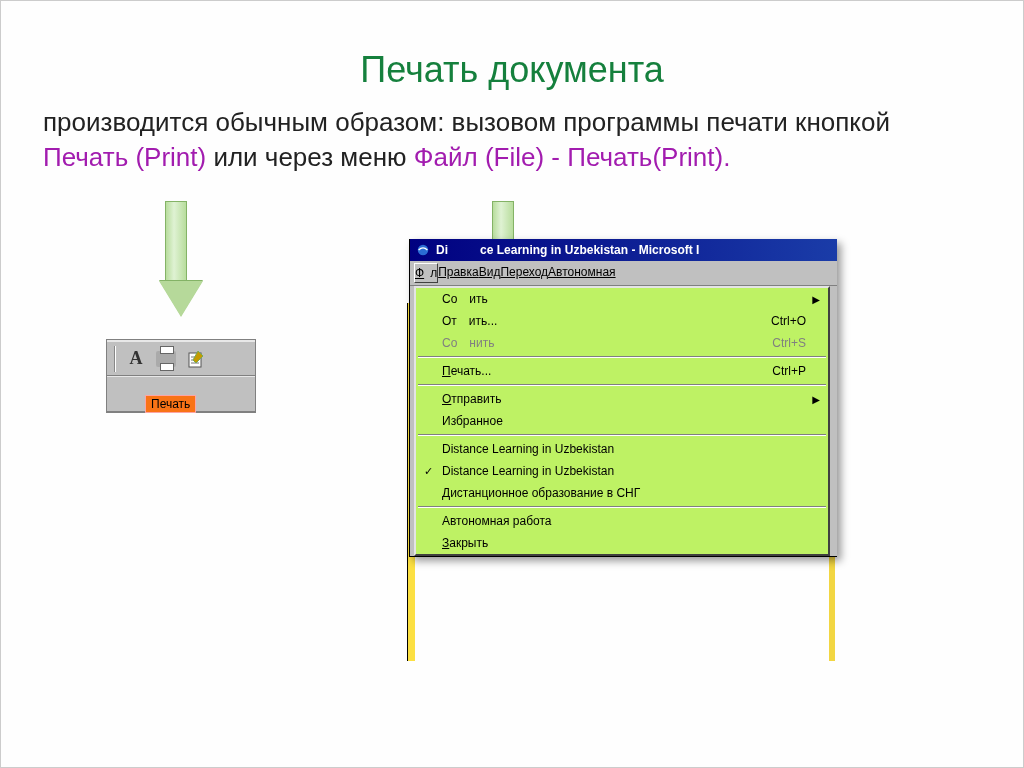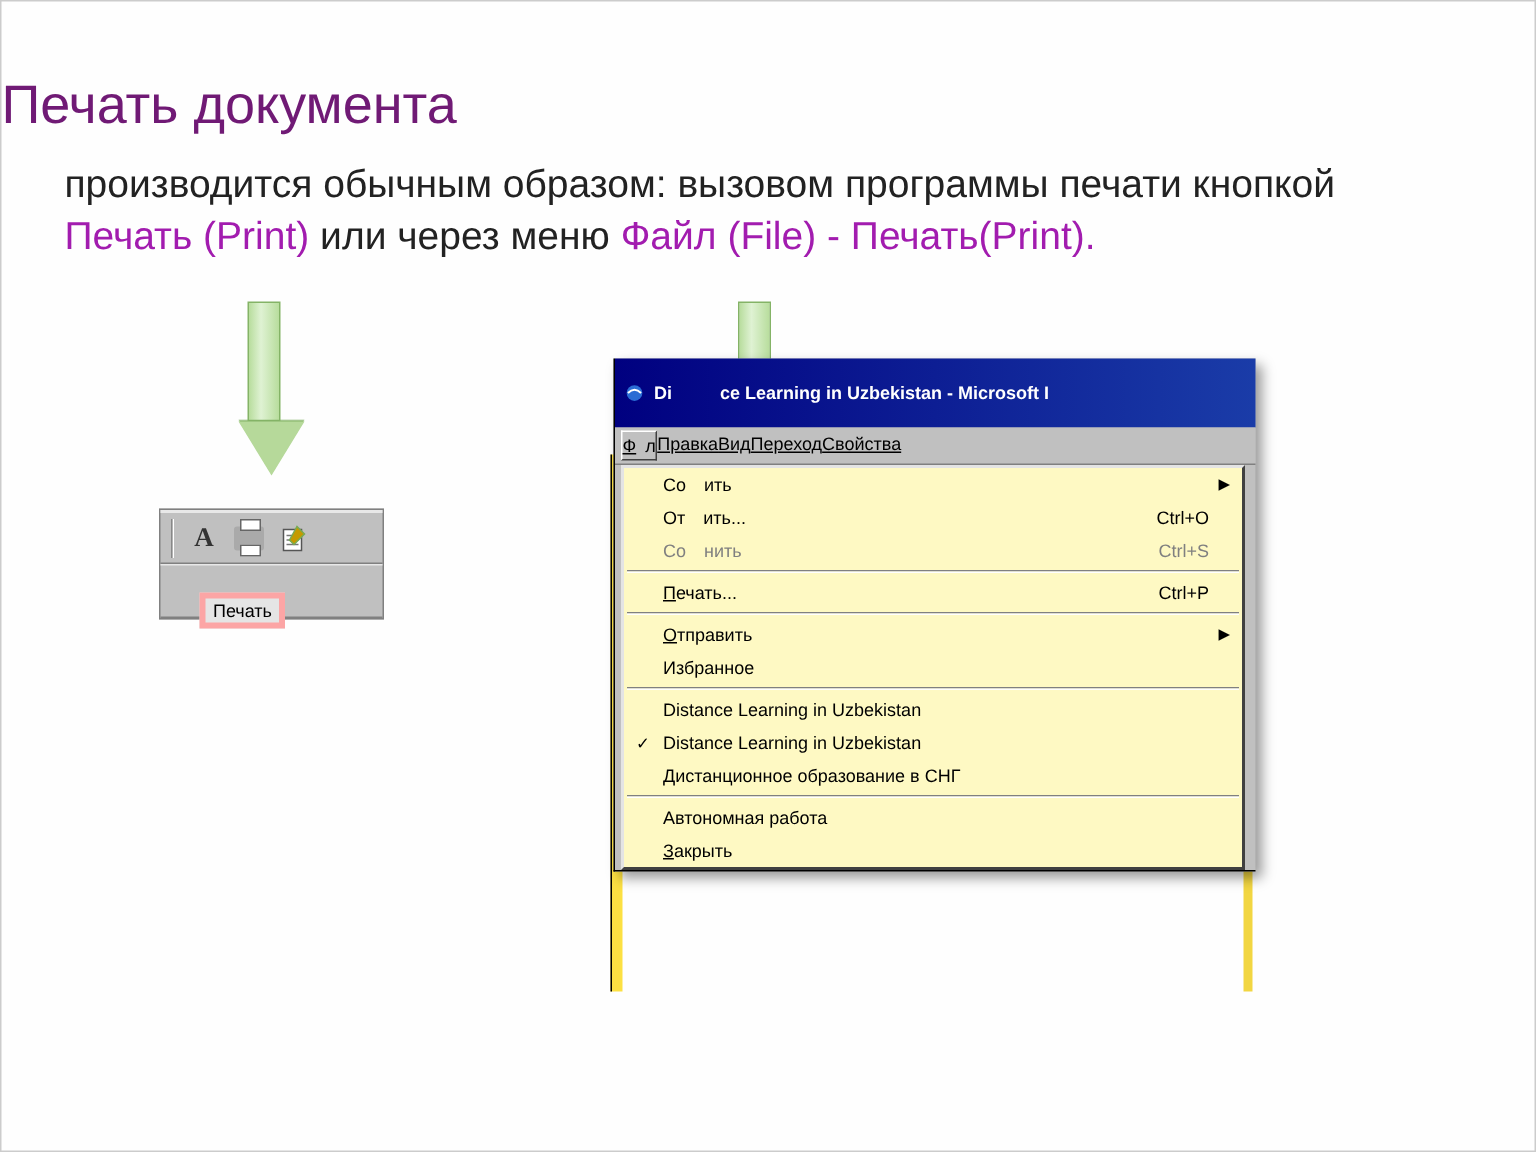--- a/index.html
+++ b/index.html
@@ -6,21 +6,22 @@
   body {
     width: 1024px;
     height: 768px;
     background: #fefefe;
     font-family: Arial, sans-serif;
     position: relative;
     overflow: hidden;
     border: 1px solid #ccc;
   }
   .title {
-    color: #701a75;
+    text-align: center;
+    color: #15803d;
     font-size: 36px;
     padding-top: 48px;
     font-weight: normal;
   }
   .body-text {
     font-size: 26px;
     color: #222;
     padding: 14px 42px 0 42px;
     line-height: 1.35;
   }
@@ -83,24 +84,24 @@
     margin: 0 3px;
   }
   .tb-btn {
     width: 26px; height: 26px;
     display: flex; align-items: center; justify-content: center;
     font-size: 18px;
     color: #333;
   }
   .tooltip {
     position: absolute;
-    left: 132px;
+    left: 144px;
     top: 394px;
-    background: #e5e5e5;
-    border: 4px solid #fca5a5;
+    background: #f97316;
+    border: 1px solid #fca5a5;
     font-size: 12px;
     padding: 1px 5px;
     font-family: Tahoma, sans-serif;
   }
 
   
   .ie {
     position: absolute;
     left: 408px;
     top: 238px;
@@ -109,21 +110,21 @@
     border-left: 1px solid #000;
     border-bottom: 1px solid #000;
     box-shadow: 4px 4px 8px rgba(0,0,0,0.4);
     font-family: Tahoma, Arial, sans-serif;
   }
   .ie-title {
     background: linear-gradient(to right, #000080, #1a3ca8);
     color: #fff;
     font-size: 12px;
     font-weight: bold;
-    padding: 16px 6px;
+    padding: 4px 6px;
     display: flex;
     align-items: center;
     gap: 6px;
   }
   .ie-title .icon { width: 14px; height: 14px; display: inline-block; }
   .ie-menubar {
     display: flex;
     gap: 0;
     padding: 2px 4px;
     font-size: 12px;
@@ -132,21 +133,21 @@
   }
   .ie-menubar span {
     padding: 2px 0;
   }
   .ie-menubar span.active {
     border: 1px solid;
     border-color: #fff #404040 #404040 #fff;
     background: #c0c0c0;
   }
   .menu {
-    background: #fef9c3;
+    background: #bef264;
     border: 2px solid;
     border-color: #e4e4e4 #404040 #404040 #e4e4e4;
     margin-left: 4px;
     width: 416px;
   }
   .menu-item {
     display: flex;
     align-items: center;
     height: 22px;
     font-size: 12px;
@@ -267,21 +268,21 @@
     </svg>
     <span>Di</span>
       <span style="visibility:hidden">xxx</span>
       <span>ce Learning in Uzbekistan - Microsoft I</span>
   </div>
   <div class="ie-menubar">
     <span class="active"><span class="u">Ф</span><span style="visibility:hidden">x</span><span>л</span></span>
     <span><span class="u">Правка</span></span>
     <span><span class="u">Вид</span></span>
     <span><span class="u">Переход</span></span>
-    <span><span class="u">Свойства</span></span>
+    <span><span class="u">Автономная</span></span>
   </div>
 
   <div class="menu">
     <div class="menu-item">
       <span><span>Со</span><span style="visibility:hidden">xx</span><span>ить</span></span>
       <span class="arrow-sub">▶</span>
     </div>
     <div class="menu-item">
       <span><span>От</span><span style="visibility:hidden">xx</span><span>ить...</span></span>
       <span class="shortcut">Ctrl+O</span>

